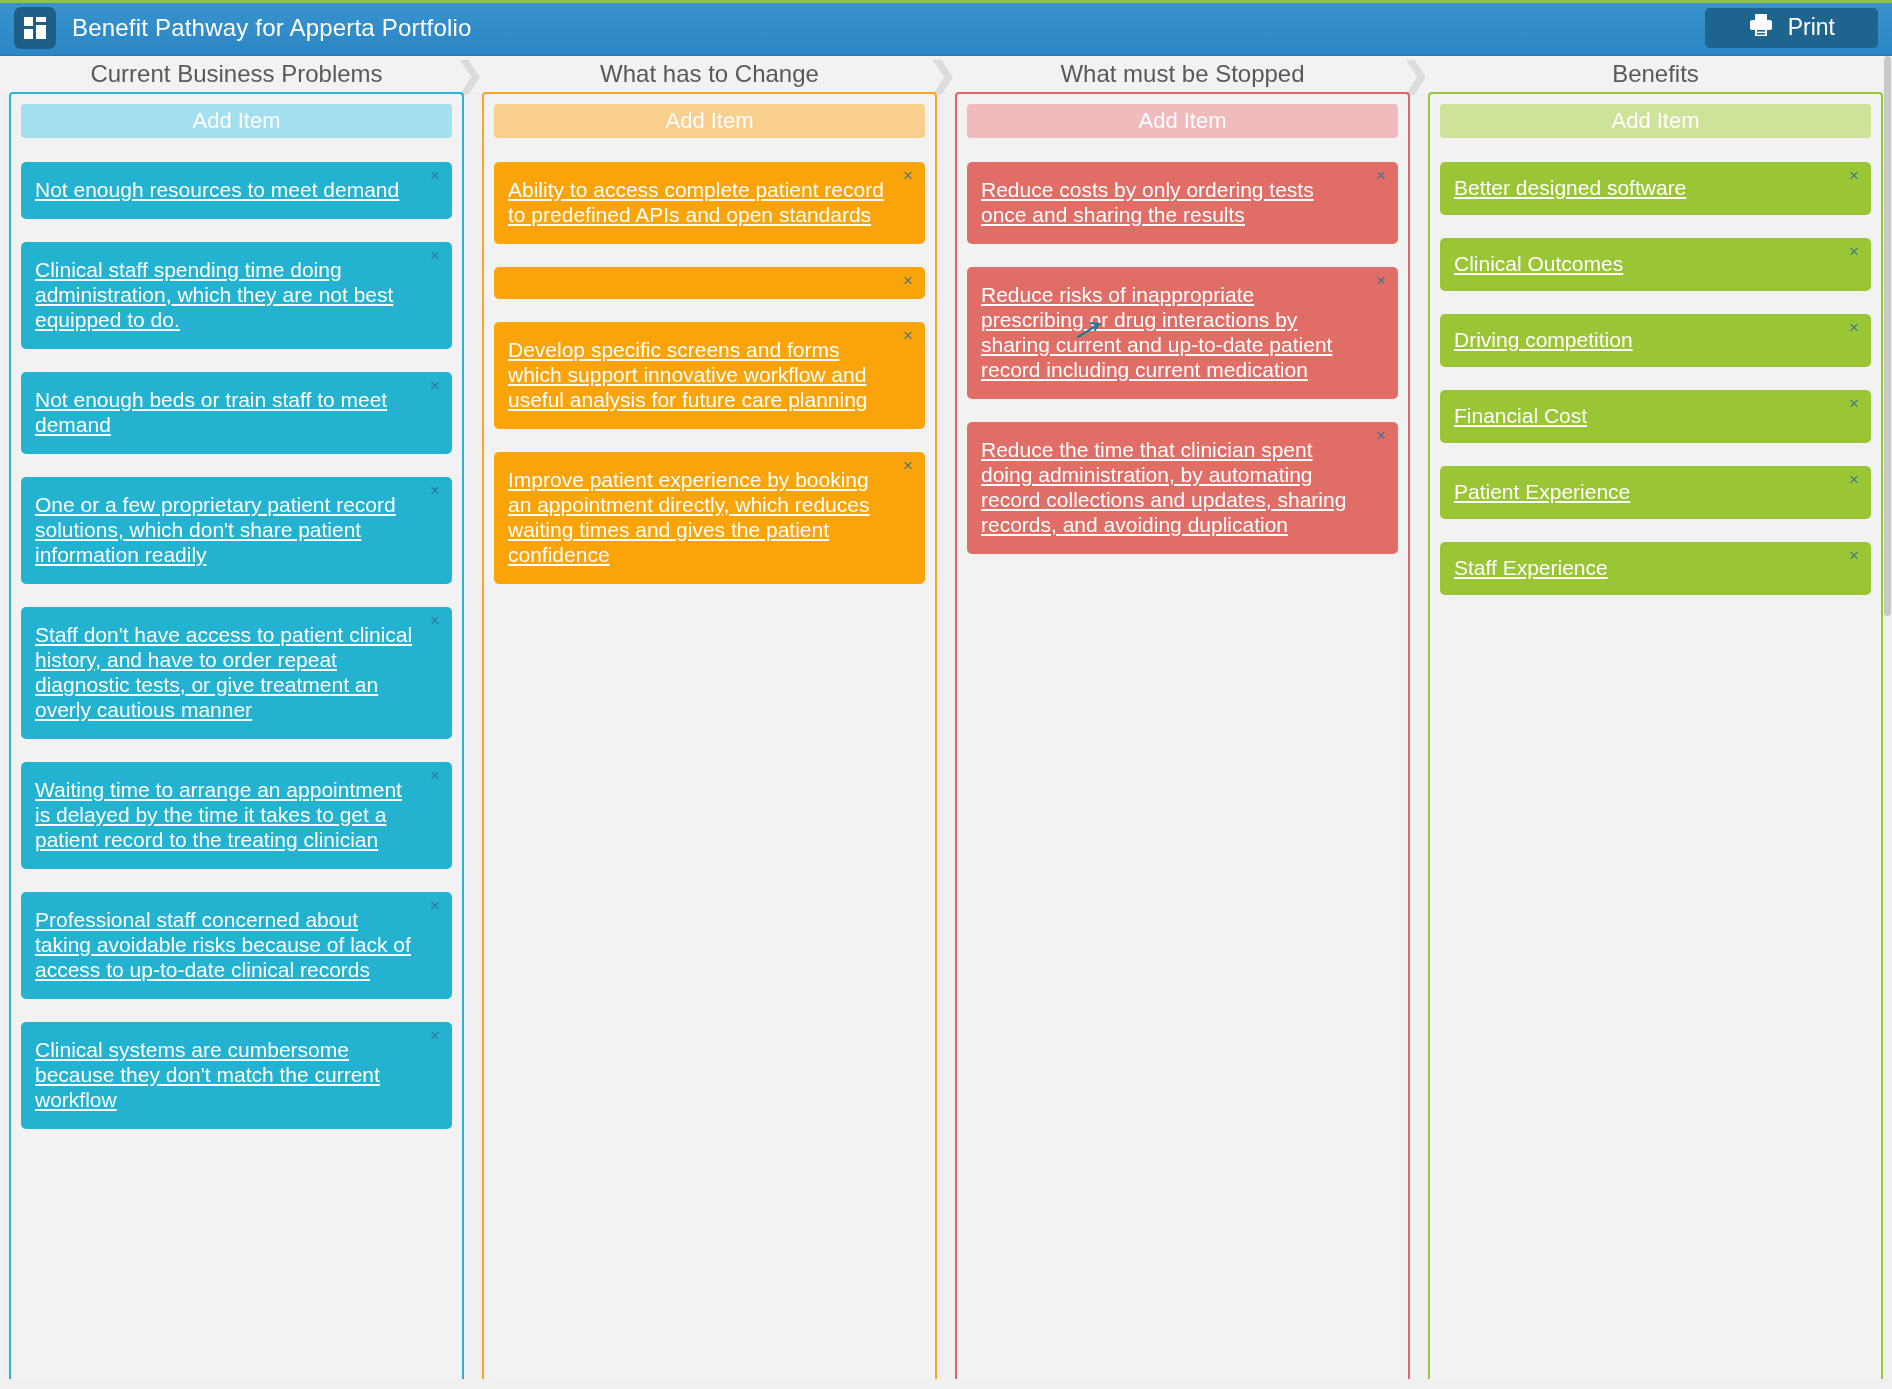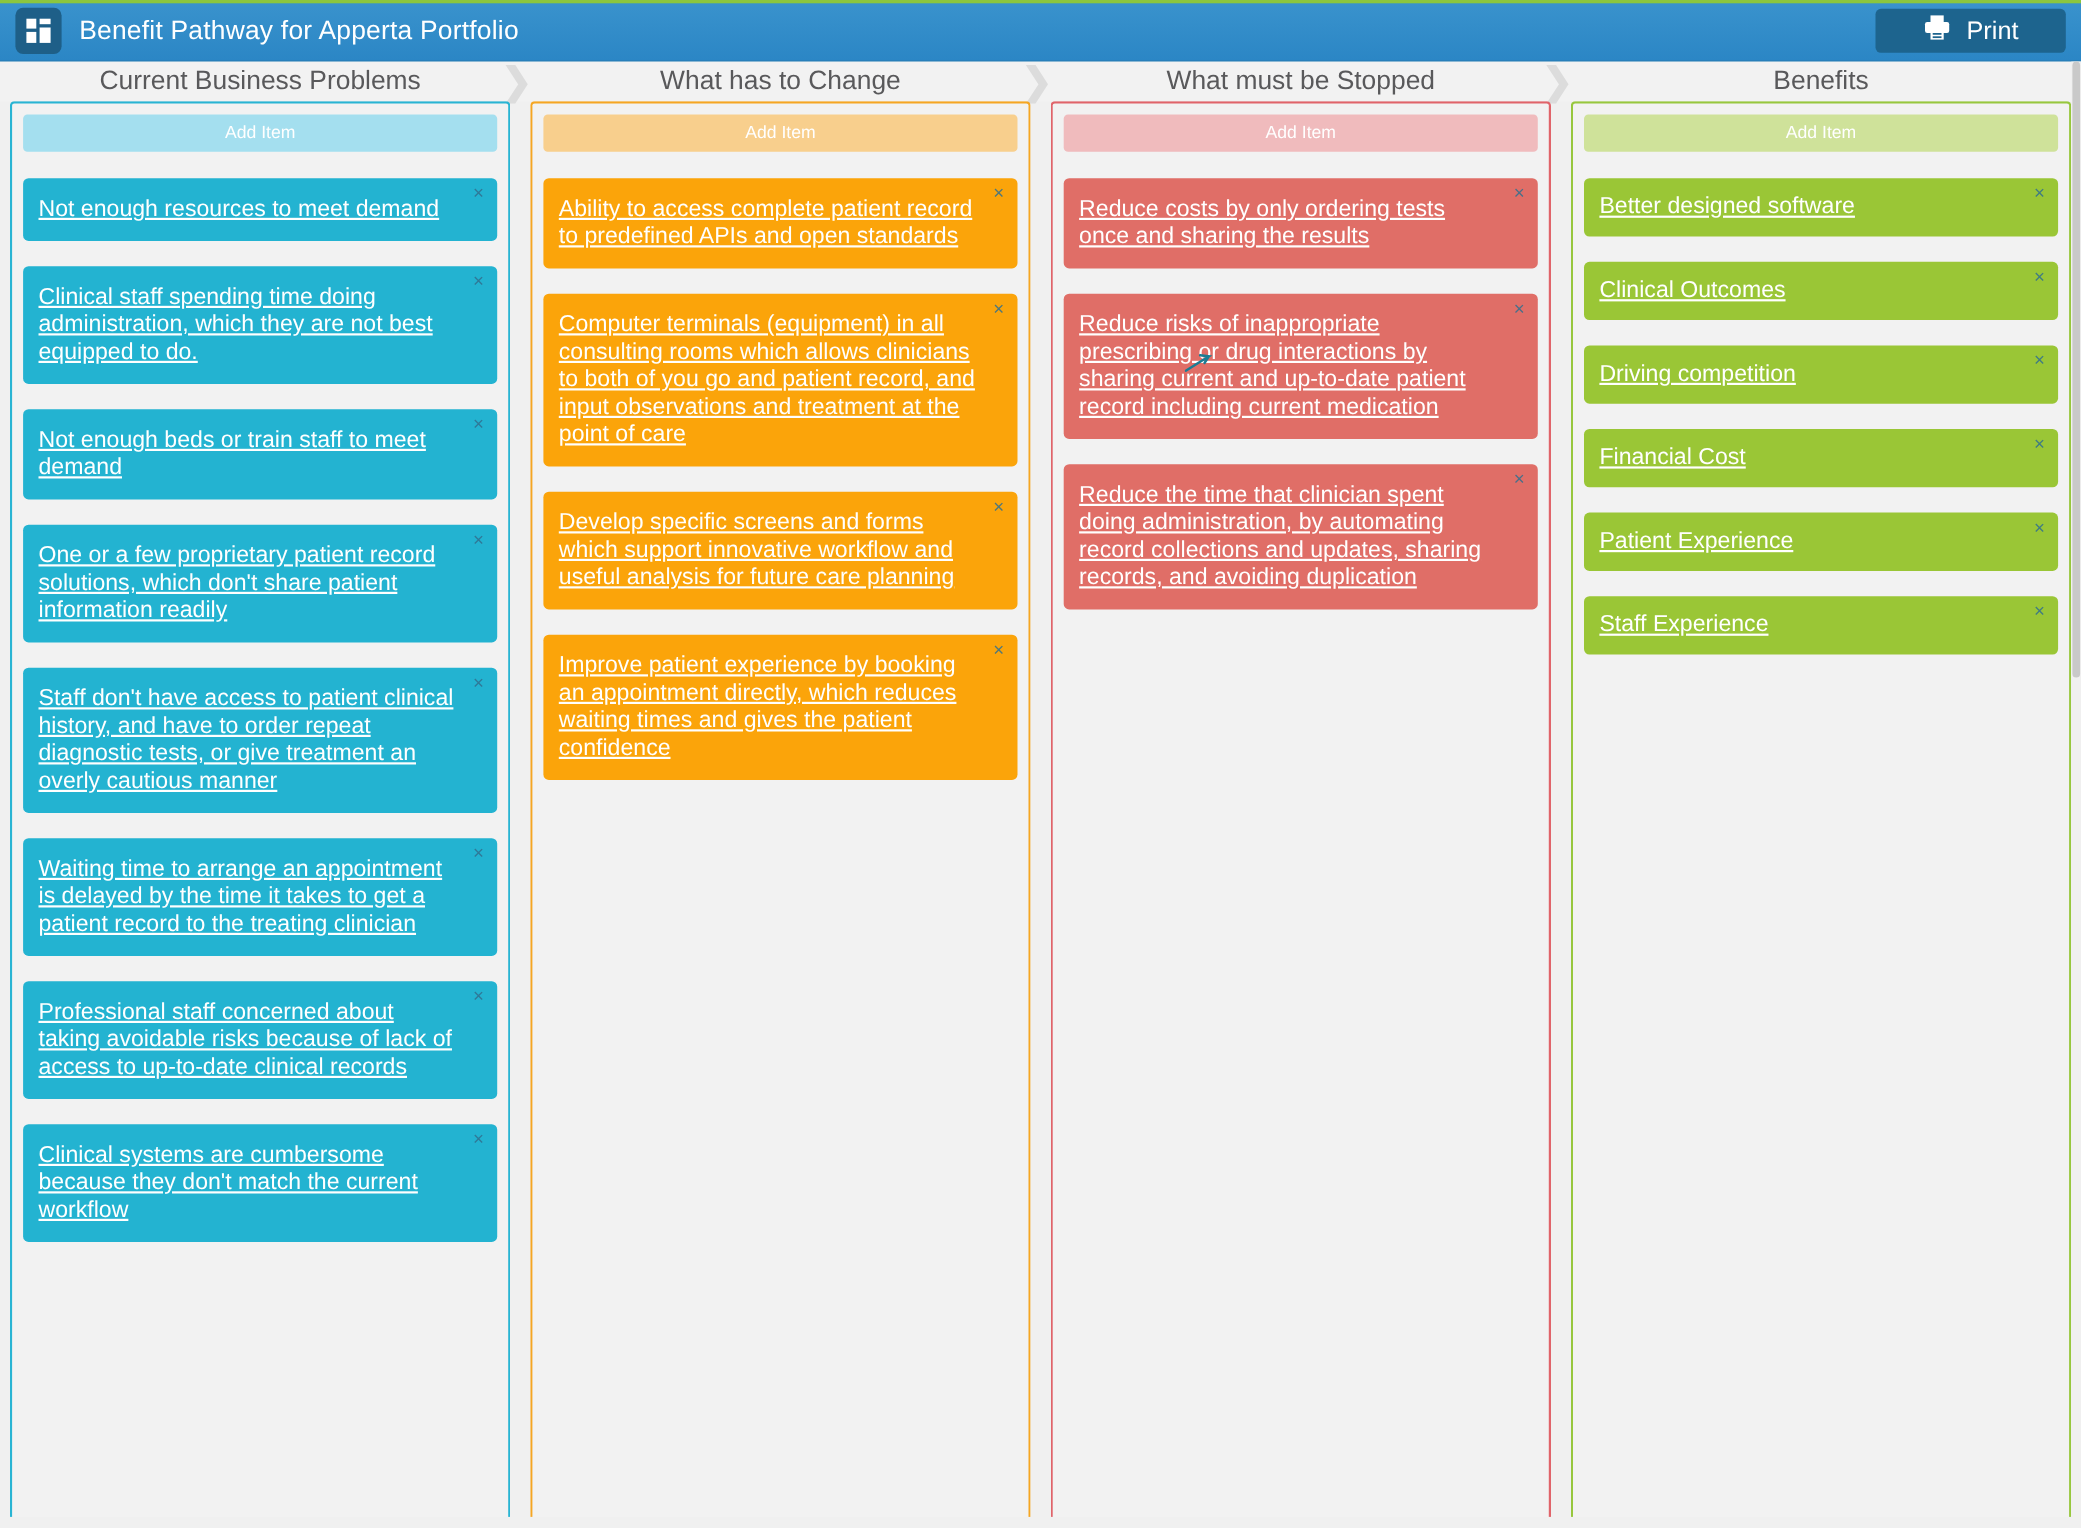--- a/index.html
+++ b/index.html
@@ -120,21 +120,21 @@
     display: flex;
     flex-direction: column;
     position: relative;
   }
   .add-item {
     border-radius: 4px;
     height: 34px;
     line-height: 34px;
     text-align: center;
     color: #ffffff;
-    font-size: 16px;
+    font-size: 22px;
     margin-bottom: 24px;
     cursor: pointer;
     flex: 0 0 auto;
     user-select: none;
   }
   .cards { flex: 1 1 auto; }
   .card {
     position: relative;
     border-radius: 5px;
     color: #ffffff;
@@ -294,21 +294,20 @@
 
   <div class="column-wrap">
     <div class="column col-change">
       <div class="add-item">Add Item</div>
       <div class="cards">
           <div class="card">
             <span class="ctext">Ability to access complete patient record to predefined APIs and open standards</span>
             <span class="card-close">×</span>
           </div>
           <div class="card">
-            <span class="ctext">Computer terminals (equipment) in all consulting rooms which allows clinicians to both of you go and patient record, and input observations and treatment at the point of care</span>
             <span class="card-close">×</span>
           </div>
           <div class="card">
             <span class="ctext">Develop specific screens and forms which support innovative workflow and useful analysis for future care planning</span>
             <span class="card-close">×</span>
           </div>
           <div class="card">
             <span class="ctext">Improve patient experience by booking an appointment directly, which reduces waiting times and gives the patient confidence</span>
             <span class="card-close">×</span>
           </div>

